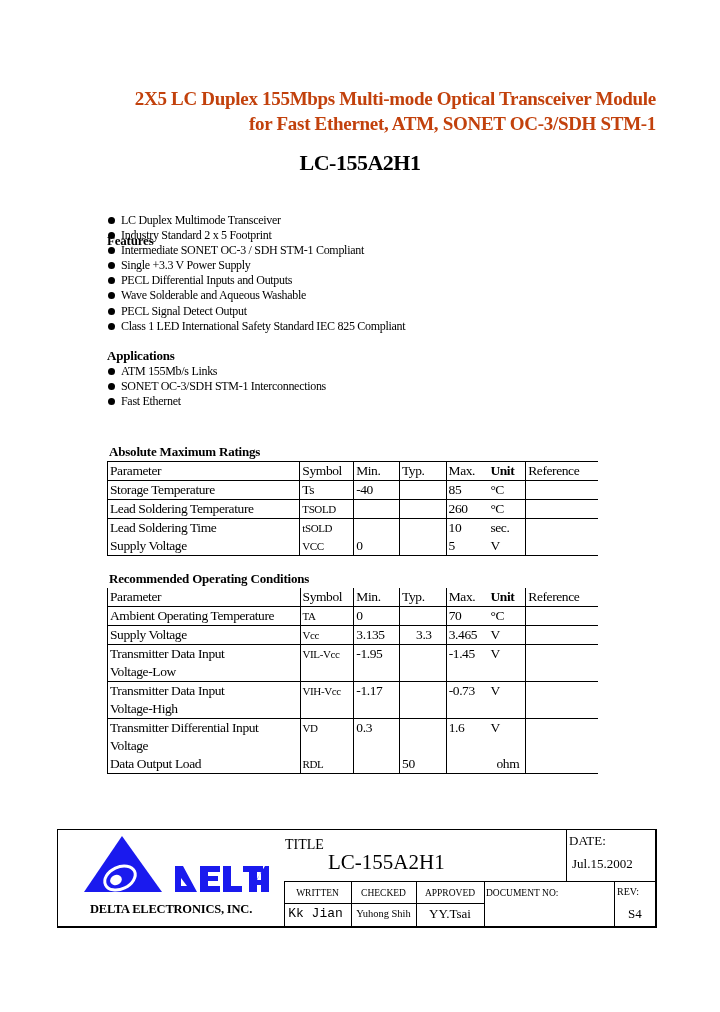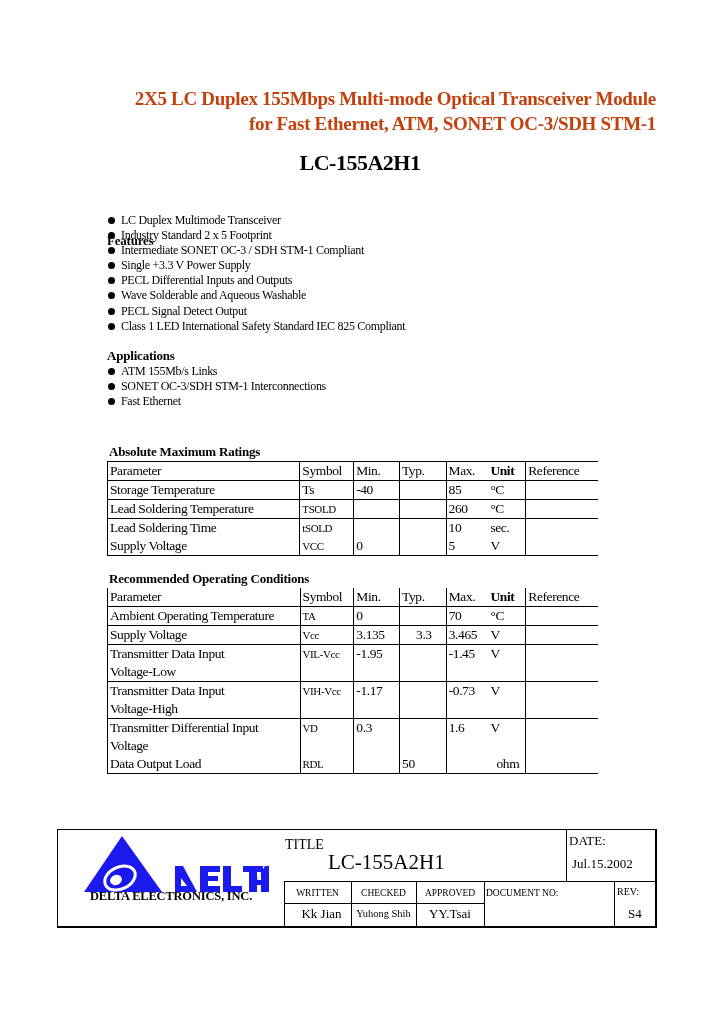--- a/index.html
+++ b/index.html
@@ -194,39 +194,39 @@
     <path d="M95,32 h8 l14,26 h-22 z M101,44 v8 h6 z" fill="#1a1aee" fill-rule="evenodd"></path>
 
     <path d="M120,32 h20 v6 h-12 v4 h10 v5 h-10 v5 h12 v6 h-20 z" fill="#1a1aee"></path>
 
     <path d="M143,32 h8 v20 h11 v6 h-19 z" fill="#1a1aee"></path>
 
     <path d="M163,32 h20 v6 h-6 v20 h-8 v-20 h-6 z" fill="#1a1aee"></path>
 
     <path d="M186,32 h4 v26 h-8 v-7 h-4 l-4,7 h-4 z M182,46 v-8 l-4,8 z" fill="#1a1aee" fill-rule="evenodd" transform="translate(-1,0) scale(1,1)"></path>
   </svg>
-  <div class="abs" style="left:0; top:59px; width:226px; text-align:center; font-weight:bold; font-size:12.5px; letter-spacing:-0.2px;">DELTA ELECTRONICS, INC.</div>
+  <div class="abs" style="left:0; top:72px; width:226px; text-align:center; font-weight:bold; font-size:12.5px; letter-spacing:-0.2px;">DELTA ELECTRONICS, INC.</div>
 
   <div class="vline" style="left:508px; top:0; height:51px;"></div>
   <div class="hline" style="left:226px; top:51px; width:371px;"></div>
   <div class="vline" style="left:226px; top:51px; height:45px;"></div>
   <div class="vline" style="left:293px; top:51px; height:45px;"></div>
   <div class="vline" style="left:358px; top:51px; height:45px;"></div>
   <div class="vline" style="left:426px; top:51px; height:45px;"></div>
   <div class="vline" style="left:556px; top:51px; height:45px;"></div>
   <div class="hline" style="left:226px; top:73px; width:200px;"></div>
 
   <div class="tb-label" style="left:227px; top:7px; font-size:14px;">TITLE</div>
   <div class="tb-val" style="left:270px; top:20px; font-size:21px;">LC-155A2H1</div>
 
   <div class="tb-val" style="left:511px; top:3px; font-size:13px;">DATE:</div>
   <div class="tb-val" style="left:514px; top:26px; font-size:13px;">Jul.15.2002</div>
 
   <div class="tb-label" style="left:226px; top:58px; width:67px; text-align:center;">WRITTEN</div>
-  <div class="tb-val" style="left:230px; top:76px; width:67px; text-align:center; font-size:13px;">Kk Jian</div>
+  <div class="tb-val" style="left:224px; top:76px; width:67px; text-align:center; font-size:13px;font-family:Liberation Mono, monospace;">Kk Jian</div>
 
   <div class="tb-label" style="left:293px; top:58px; width:65px; text-align:center;">CHECKED</div>
   <div class="tb-val" style="left:293px; top:78px; width:65px; text-align:center; font-size:10.5px;">Yuhong Shih</div>
 
   <div class="tb-label" style="left:358px; top:58px; width:68px; text-align:center;">APPROVED</div>
   <div class="tb-val" style="left:358px; top:76px; width:68px; text-align:center; font-size:13px;">YY.Tsai</div>
 
   <div class="tb-label" style="left:428px; top:58px;">DOCUMENT NO:</div>
   <div class="tb-val" style="left:428px; top:76px;"></div>
 

